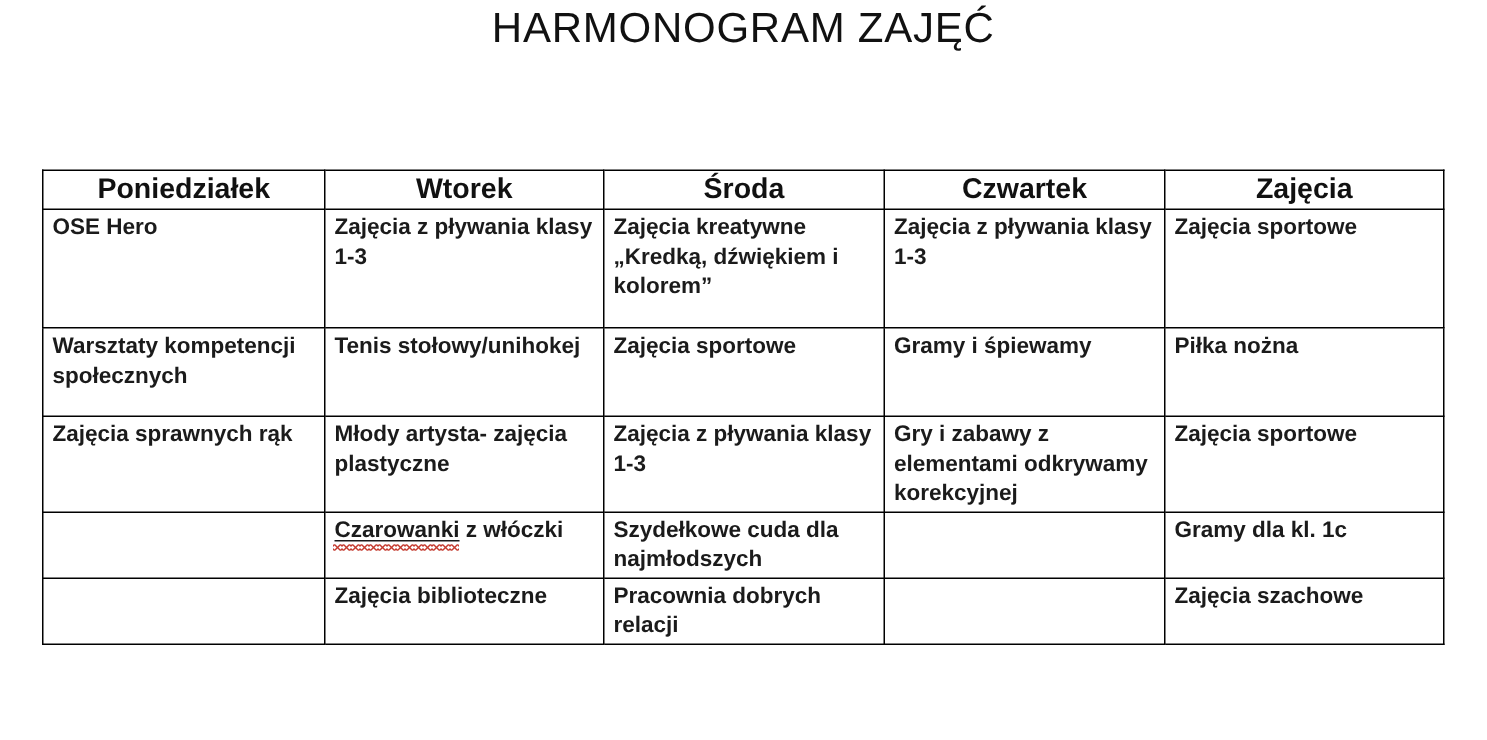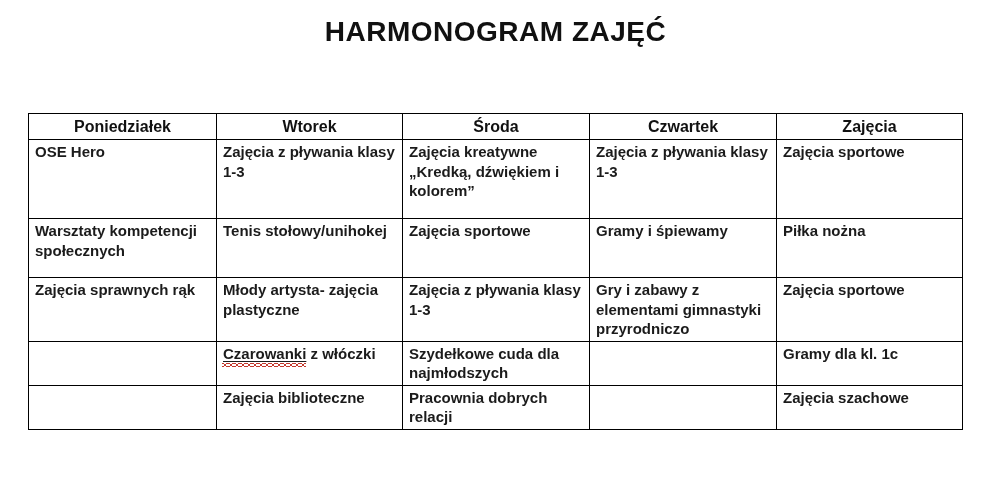--- a/index.html
+++ b/index.html
@@ -7,44 +7,44 @@
     position: relative;
     width: 991px;
     height: 493px;
     background: #ffffff;
     font-family: "Liberation Sans", "DejaVu Sans", sans-serif;
     color: #1b1b1b;
     overflow: hidden;
   }
   .doc-title {
     position: absolute;
-    top: 16px;
+    top: 3px;
     left: 0;
     width: 100%;
     text-align: center;
     font-size: 28px;
-    font-weight: 700;
+    font-weight: 400;
     letter-spacing: 0.5px;
     color: #111111;
   }
   table.schedule {
     position: absolute;
     left: 28px;
     top: 113px;
     width: 934px;
     border-collapse: collapse;
     table-layout: fixed;
   }
   table.schedule th, table.schedule td {
     border: 1px solid #000000;
     overflow: hidden;
     font-weight: bold;
   }
   table.schedule th {
-    font-size: 16px;
+    font-size: 19px;
     font-weight: 700;
     text-align: center;
     vertical-align: middle;
     padding: 0 2px;
     color: #111111;
   }
   table.schedule td {
     font-size: 15px;
     line-height: 19.5px;
     vertical-align: top;
@@ -112,21 +112,21 @@
         <td>Warsztaty kompetencji społecznych</td>
         <td>Tenis stołowy/unihokej</td>
         <td>Zajęcia sportowe</td>
         <td>Gramy i śpiewamy</td>
         <td>Piłka nożna</td>
       </tr>
       <tr style="height:60px">
         <td>Zajęcia sprawnych rąk</td>
         <td>Młody artysta- zajęcia plastyczne</td>
         <td>Zajęcia z pływania klasy 1-3</td>
-        <td>Gry i zabawy z elementami gimnastyki przyrodniczo</td>
+        <td>Gry i zabawy z elementami odkrywamy korekcyjnej</td>
         <td>Zajęcia sportowe</td>
       </tr>
       <tr style="height:43px">
         <td></td>
         <td class="czar"><span class="misspell">Czarowanki</span><span> z włóczki</span></td>
         <td>Szydełkowe cuda dla najmłodszych</td>
         <td></td>
         <td>Gramy dla kl. 1c</td>
       </tr>
       <tr style="height:37px">

